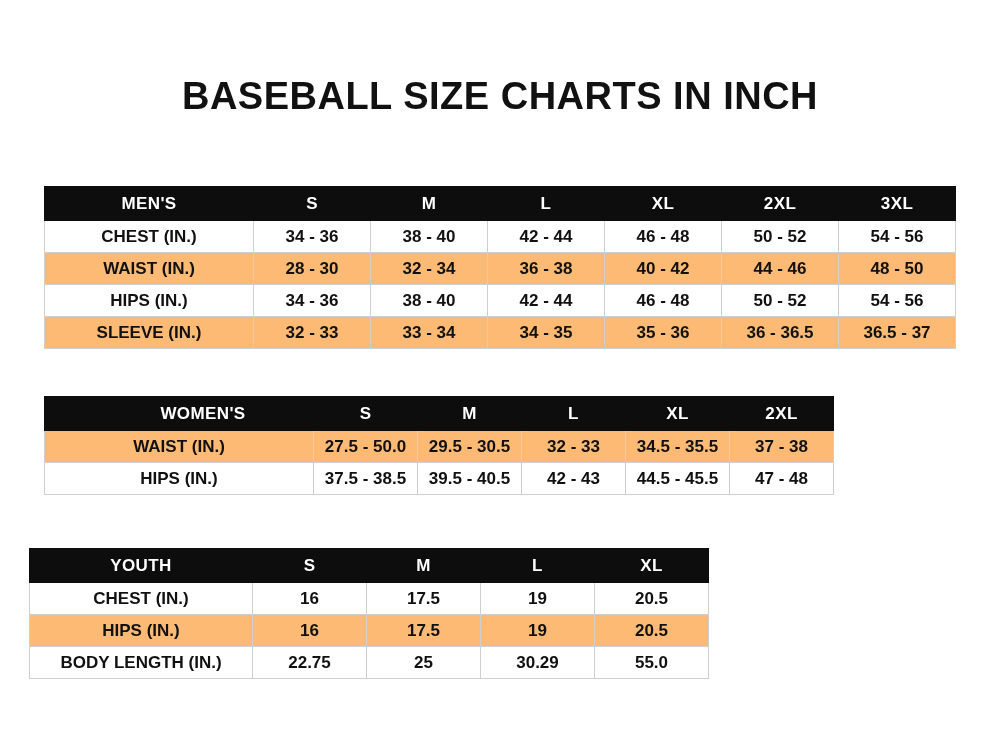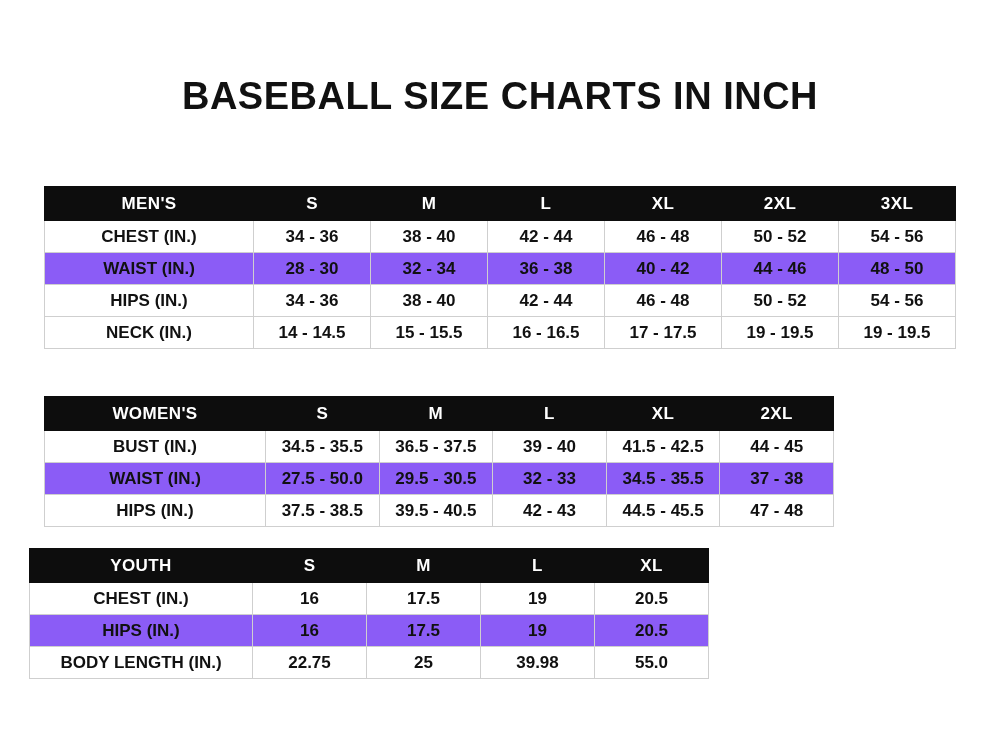--- a/index.html
+++ b/index.html
@@ -51,21 +51,21 @@
   }
   .chart thead th {
     background: #0d0d0d;
     color: #ffffff;
     border: 1px solid #0d0d0d;
     font-size: 17px;
     letter-spacing: 0.4px;
     height: 33px;
   }
   .chart tbody tr.alt td {
-    background: #8b5cf6;
+    background: #fdba74;
   }
   .chart td.rowlabel, .chart thead th.rowlabel {
     text-align: center;
   }
 
   
   #mens-chart {
     top: 186px;
     left: 44px;
     width: 912px;
@@ -123,52 +123,44 @@
         </tr>
         <tr>
           <td class="rowlabel">HIPS (IN.)</td>
           <td>34 - 36</td>
           <td>38 - 40</td>
           <td>42 - 44</td>
           <td>46 - 48</td>
           <td>50 - 52</td>
           <td>54 - 56</td>
         </tr>
-        <tr>
-          <td class="rowlabel">NECK (IN.)</td>
-          <td>14 - 14.5</td>
-          <td>15 - 15.5</td>
-          <td>16 - 16.5</td>
-          <td>17 - 17.5</td>
-          <td>19 - 19.5</td>
-          <td>19 - 19.5</td>
+        <tr class="alt">
+          <td class="rowlabel">SLEEVE (IN.)</td>
+          <td>32 - 33</td>
+          <td>33 - 34</td>
+          <td>34 - 35</td>
+          <td>35 - 36</td>
+          <td>36 - 36.5</td>
+          <td>36.5 - 37</td>
         </tr>
       </tbody>
   </table>
 
   <table class="chart" id="womens-chart">
     <thead>
         <tr>
-          <th class="rowlabel" style="width: 220px;">WOMEN'S</th>
+          <th class="rowlabel" style="width: 220px; padding-left: 48px;">WOMEN'S</th>
           <th>S</th>
           <th>M</th>
           <th>L</th>
           <th>XL</th>
           <th>2XL</th>
         </tr>
       </thead>
     <tbody>
-        <tr>
-          <td class="rowlabel">BUST (IN.)</td>
-          <td>34.5 - 35.5</td>
-          <td>36.5 - 37.5</td>
-          <td>39 - 40</td>
-          <td>41.5 - 42.5</td>
-          <td>44 - 45</td>
-        </tr>
         <tr class="alt">
           <td class="rowlabel">WAIST (IN.)</td>
           <td>27.5 - 50.0</td>
           <td>29.5 - 30.5</td>
           <td>32 - 33</td>
           <td>34.5 - 35.5</td>
           <td>37 - 38</td>
         </tr>
         <tr>
           <td class="rowlabel">HIPS (IN.)</td>
@@ -203,19 +195,19 @@
           <td class="rowlabel">HIPS (IN.)</td>
           <td>16</td>
           <td>17.5</td>
           <td>19</td>
           <td>20.5</td>
         </tr>
         <tr>
           <td class="rowlabel">BODY LENGTH (IN.)</td>
           <td>22.75</td>
           <td>25</td>
-          <td>39.98</td>
+          <td>30.29</td>
           <td>55.0</td>
         </tr>
       </tbody>
   </table>
 
 </div>
 
 </body></html>

